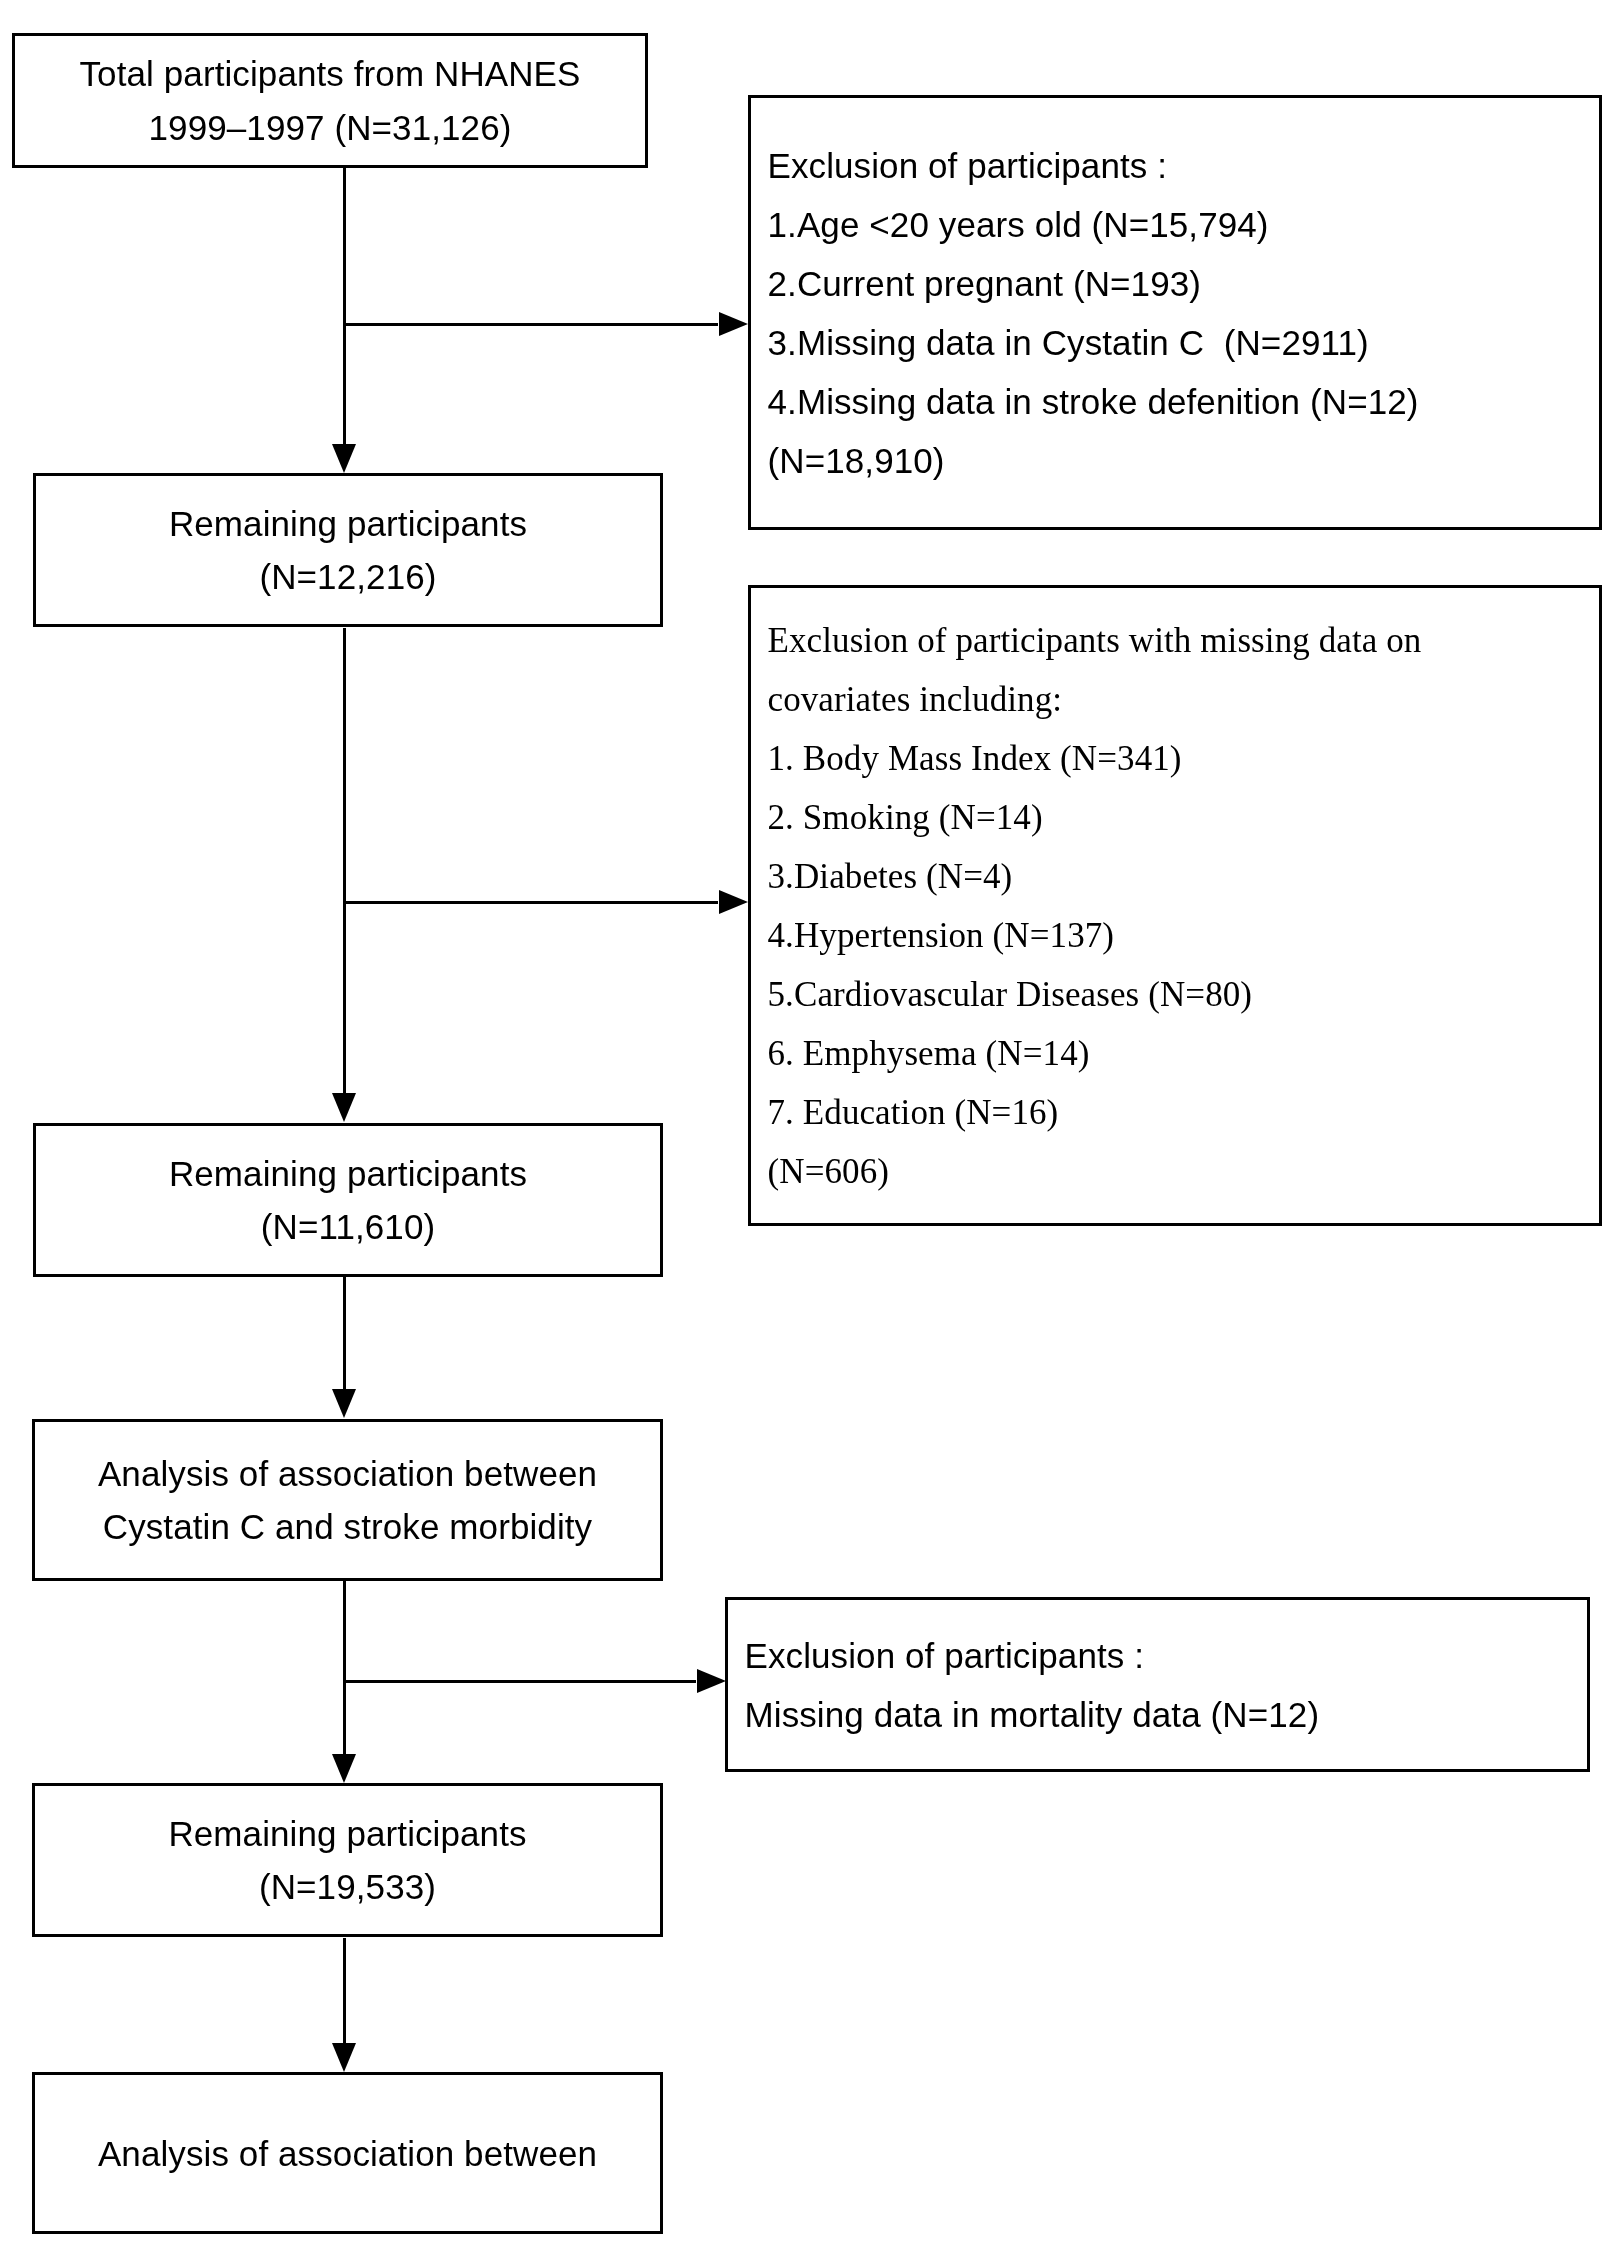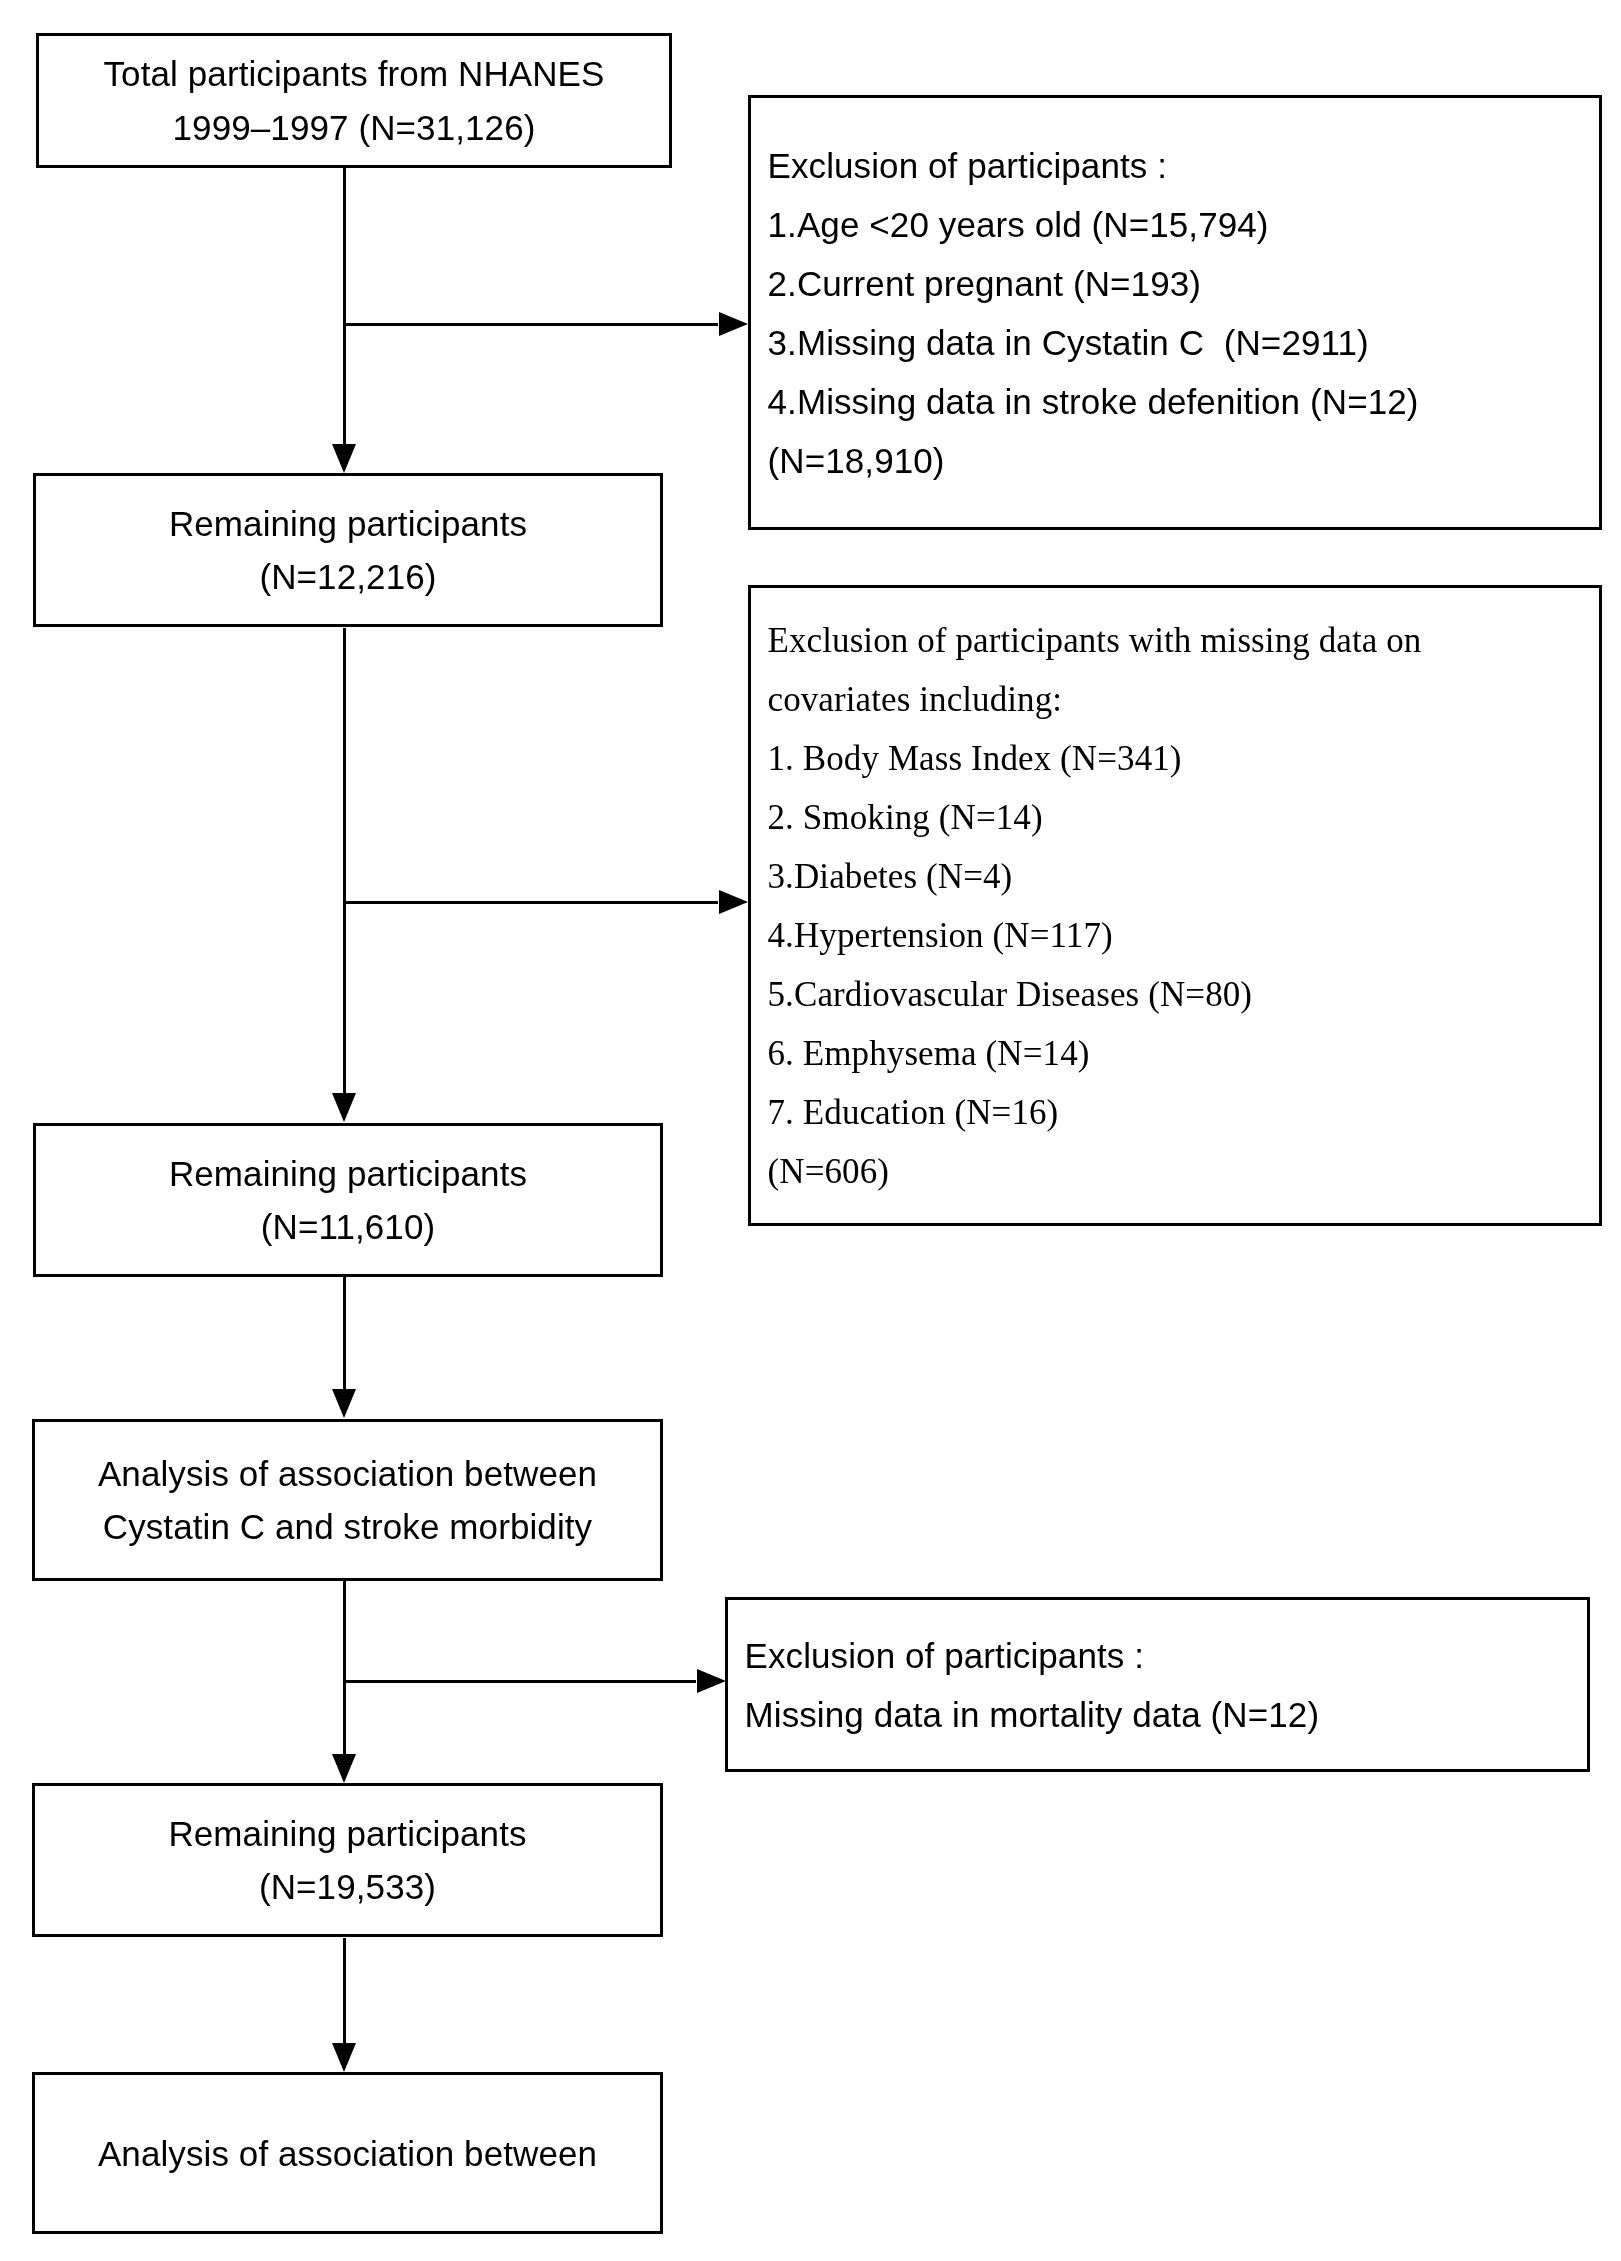--- a/index.html
+++ b/index.html
@@ -66,21 +66,21 @@
     border-top: 12.7px solid transparent;
     border-bottom: 12.7px solid transparent;
     border-left: 29px solid #000000;
   }
 </style>
 </head>
 <body>
 
 <div id="canvas">
 
-  <div class="node centered" style="left:36px; top:33px; width:636px; height:135px;">
+  <div class="node centered" style="left:12px; top:33px; width:636px; height:135px;">
     <div class="line">Total participants from NHANES</div>
     <div class="line">1999–1997 (N=31,126)</div>
   </div>
 
   <div class="node left" style="left:748px; top:95px; width:854px; height:435px;">
     <div class="line">Exclusion of participants :</div>
     <div class="line">1.Age &lt;20 years old (N=15,794)</div>
     <div class="line">2.Current pregnant (N=193)</div>
     <div class="line">3.Missing data in Cystatin C  (N=2911)</div>
     <div class="line">4.Missing data in stroke defenition (N=12)</div>
@@ -91,21 +91,21 @@
     <div class="line">Remaining participants</div>
     <div class="line">(N=12,216)</div>
   </div>
 
   <div class="node left" style="left:748px; top:585px; width:854px; height:641px;font-family:Liberation Serif, serif;">
     <div class="line">Exclusion of participants with missing data on</div>
     <div class="line">covariates including:</div>
     <div class="line">1. Body Mass Index (N=341)</div>
     <div class="line">2. Smoking (N=14)</div>
     <div class="line">3.Diabetes (N=4)</div>
-    <div class="line">4.Hypertension (N=117)</div>
+    <div class="line">4.Hypertension (N=137)</div>
     <div class="line">5.Cardiovascular Diseases (N=80)</div>
     <div class="line">6. Emphysema (N=14)</div>
     <div class="line">7. Education (N=16)</div>
     <div class="line indent-total">(N=606)</div>
   </div>
 
   <div class="node centered" style="left:33px; top:1123px; width:630px; height:154px;">
     <div class="line">Remaining participants</div>
     <div class="line">(N=11,610)</div>
   </div>

